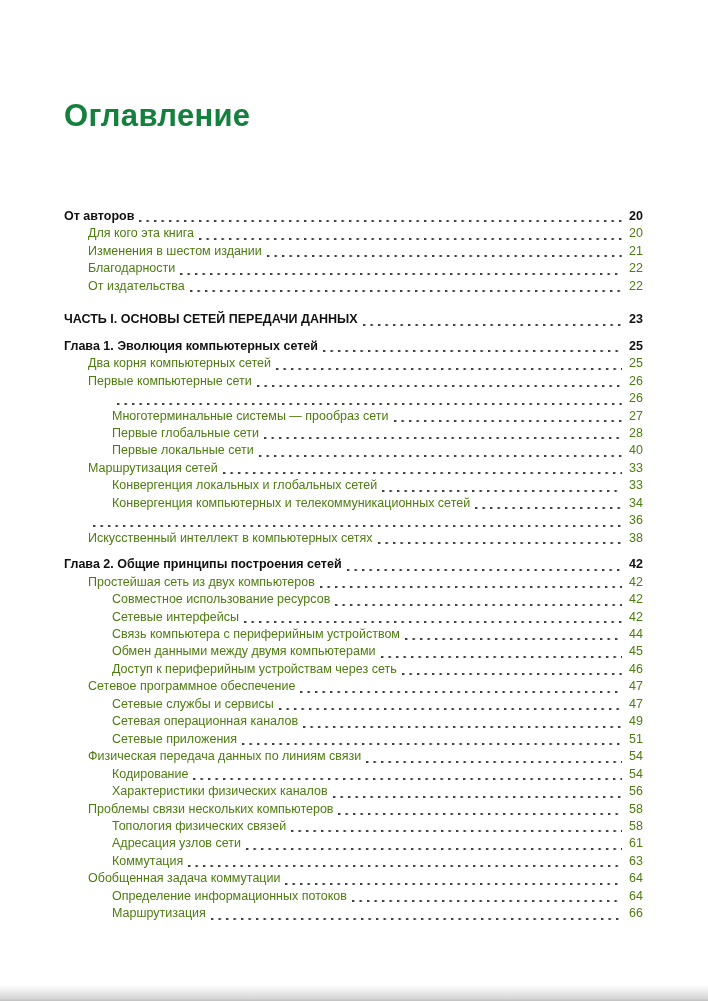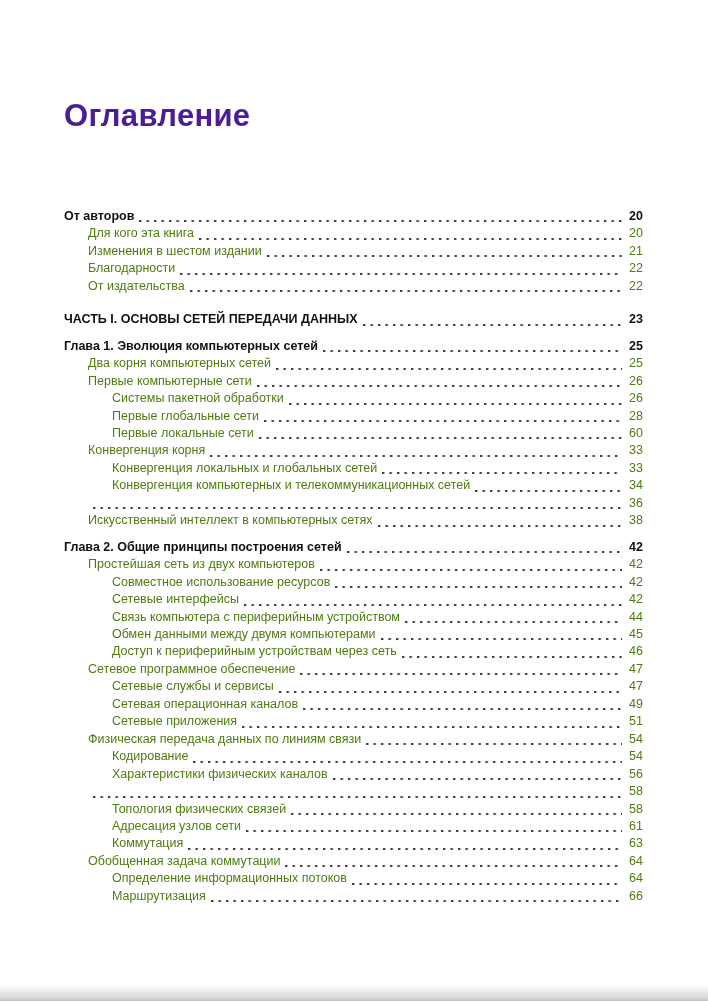--- a/index.html
+++ b/index.html
@@ -16,21 +16,21 @@
   .page {
     position: absolute;
     inset: 0;
     padding: 0 65px 0 64px;
   }
   .page-title {
     margin-top: 98px;
     font-size: 31px;
     font-weight: bold;
     letter-spacing: 0.3px;
-    color: #4c1d95;
+    color: #15803d;
   }
   .toc {
     margin-top: 74px;
   }
   .toc-row {
     display: flex;
     align-items: baseline;
     font-size: 12.5px;
     line-height: 17.45px;
     color: #4d7c0f;
@@ -109,36 +109,40 @@
     <span class="toc-label">Два корня компьютерных сетей</span>
     <span class="toc-dots"></span>
     <span class="toc-page">25</span>
   </div>
       <div class="toc-row lvl-1">
     <span class="toc-label">Первые компьютерные сети</span>
     <span class="toc-dots"></span>
     <span class="toc-page">26</span>
   </div>
       <div class="toc-row lvl-2">
-    <span class="toc-label">Системы пакетной обработки</span>
     <span class="toc-dots"></span>
     <span class="toc-page">26</span>
   </div>
       <div class="toc-row lvl-2">
+    <span class="toc-label">Многотерминальные системы — прообраз сети</span>
+    <span class="toc-dots"></span>
+    <span class="toc-page">27</span>
+  </div>
+      <div class="toc-row lvl-2">
     <span class="toc-label">Первые глобальные сети</span>
     <span class="toc-dots"></span>
     <span class="toc-page">28</span>
   </div>
       <div class="toc-row lvl-2">
     <span class="toc-label">Первые локальные сети</span>
     <span class="toc-dots"></span>
-    <span class="toc-page">60</span>
-  </div>
-      <div class="toc-row lvl-1">
-    <span class="toc-label">Конвергенция корня</span>
+    <span class="toc-page">40</span>
+  </div>
+      <div class="toc-row lvl-1">
+    <span class="toc-label">Маршрутизация сетей</span>
     <span class="toc-dots"></span>
     <span class="toc-page">33</span>
   </div>
       <div class="toc-row lvl-2">
     <span class="toc-label">Конвергенция локальных и глобальных сетей</span>
     <span class="toc-dots"></span>
     <span class="toc-page">33</span>
   </div>
       <div class="toc-row lvl-2">
     <span class="toc-label">Конвергенция компьютерных и телекоммуникационных сетей</span>
@@ -218,20 +222,21 @@
     <span class="toc-label">Кодирование</span>
     <span class="toc-dots"></span>
     <span class="toc-page">54</span>
   </div>
       <div class="toc-row lvl-2">
     <span class="toc-label">Характеристики физических каналов</span>
     <span class="toc-dots"></span>
     <span class="toc-page">56</span>
   </div>
       <div class="toc-row lvl-1">
+    <span class="toc-label">Проблемы связи нескольких компьютеров</span>
     <span class="toc-dots"></span>
     <span class="toc-page">58</span>
   </div>
       <div class="toc-row lvl-2">
     <span class="toc-label">Топология физических связей</span>
     <span class="toc-dots"></span>
     <span class="toc-page">58</span>
   </div>
       <div class="toc-row lvl-2">
     <span class="toc-label">Адресация узлов сети</span>

